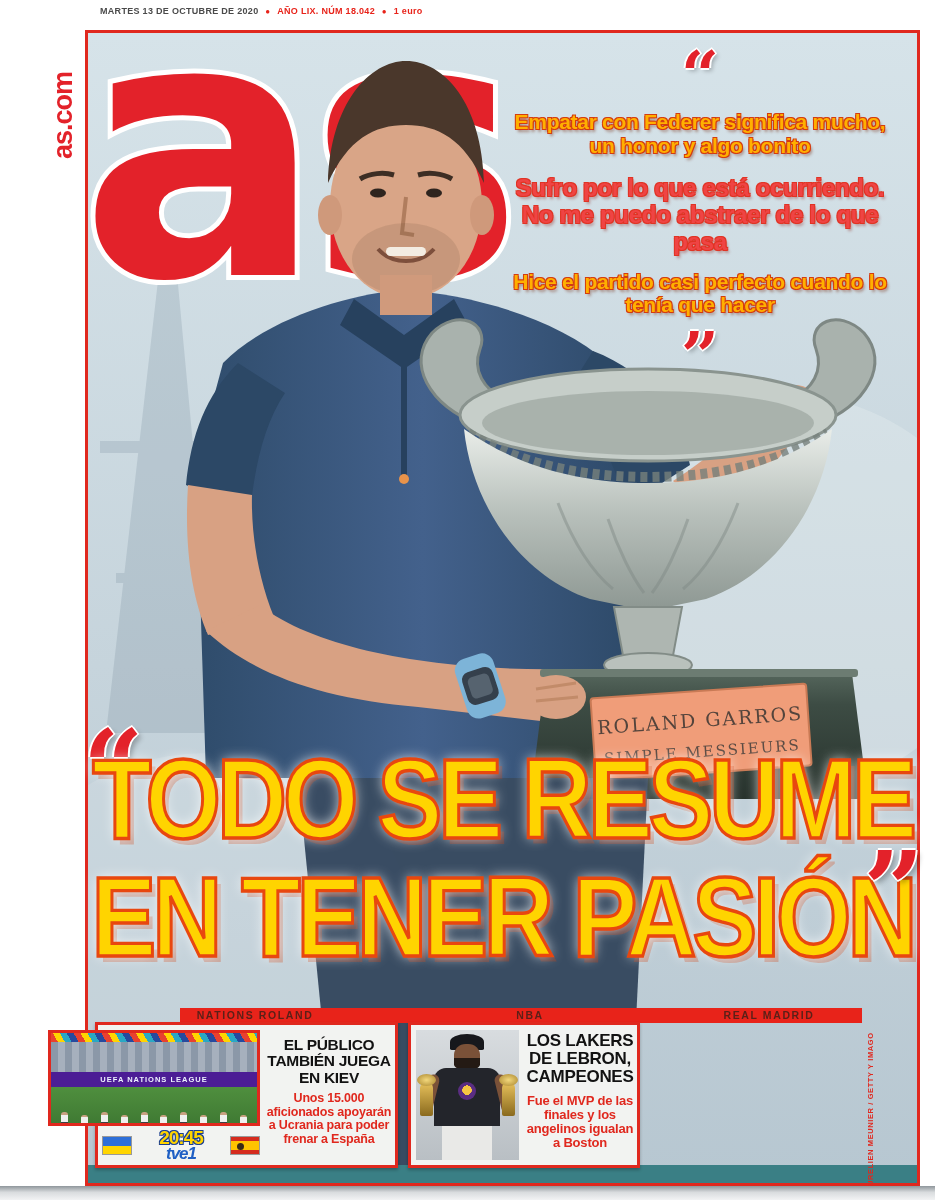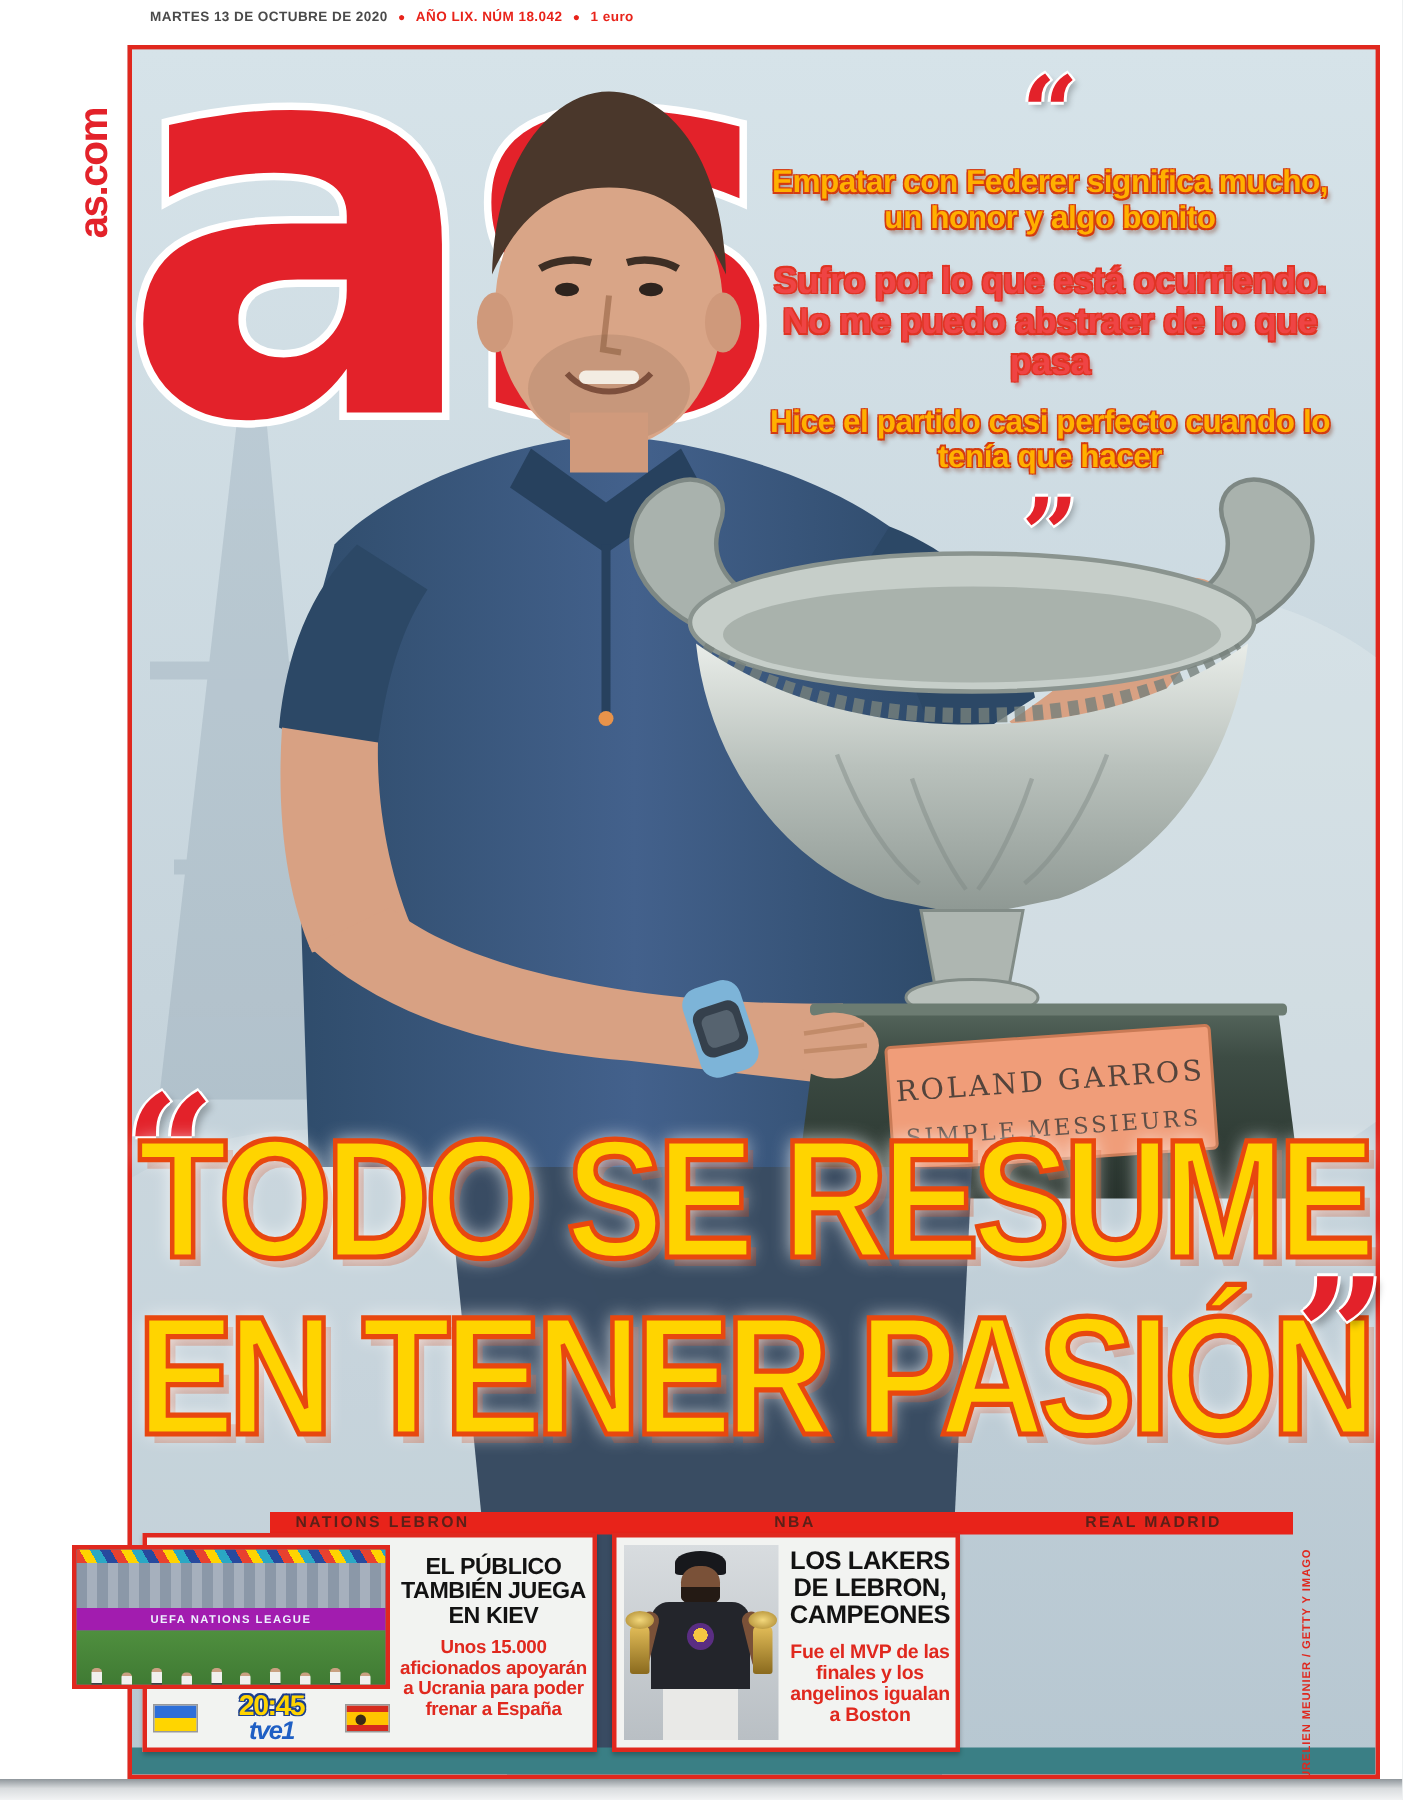--- a/index.html
+++ b/index.html
@@ -51,21 +51,21 @@
   .card-left{left:95px;width:303px;height:146px;}
   .card-mid{left:408px;width:232px;height:146px;}
   .card-right{left:648px;width:214px;height:146px;}
   .p-title{font-weight:900;color:#121212;text-align:center;line-height:1.05;letter-spacing:-.3px;}
   .p-sub{font-weight:800;color:#e0281e;text-align:center;line-height:1.1;letter-spacing:-.2px;}
   
   .nl-photo{position:absolute;left:-50px;top:5px;width:212px;height:96px;border:3px solid #e0281e;
             box-sizing:border-box;background:#6f7f90;overflow:hidden;}
   .nl-zig{height:9px;background:repeating-linear-gradient(60deg,#e8412f 0 6px,#ffd400 6px 12px,#2aa8c4 12px 18px,#274a9e 18px 24px);}
   .nl-stand{height:30px;background:repeating-linear-gradient(90deg,#8b98a8 0 7px,#a6b0bd 7px 14px);}
-  .nl-banner{height:15px;background:#a21caf;color:#eef2ff;font-size:7.5px;font-weight:bold;letter-spacing:1px;
+  .nl-banner{height:15px;background:#4c1d95;color:#eef2ff;font-size:7.5px;font-weight:bold;letter-spacing:1px;
              text-align:center;line-height:15px;}
   .nl-pitch{height:42px;background:linear-gradient(#4f8f3e,#3c7531);display:flex;align-items:flex-end;
             justify-content:space-around;padding:0 4px 3px 4px;}
   .player{width:7px;height:17px;border-radius:3px 3px 1px 1px;
           background:linear-gradient(180deg,#c9a081 0 15%,#f0f0ee 15% 60%,#3a3f46 60% 82%,#d9d9d9 82%);}
   .player:nth-child(2n){height:14px;}
   .nl-text{position:absolute;left:166px;top:12px;width:130px;}
   .nl-text .p-title{font-size:15.5px;}
   .nl-text .p-sub{font-size:12.5px;margin-top:6px;}
   .nl-bottom{position:absolute;left:4px;top:104px;width:158px;display:flex;align-items:center;justify-content:space-between;}
@@ -245,21 +245,21 @@
   </div>
 
   <div class="headline">
     <span class="hl-q open">“</span>
     <span class="hl-line">TODO SE RESUME</span>
     <span class="hl-line hl-line2">EN TENER PASIÓN</span>
     <span class="hl-q close">”</span>
   </div>
 
   <div class="tabbar"></div>
-  <span class="tab-label" style="left:255px;">NATIONS LEBRON</span>
+  <span class="tab-label" style="left:255px;">NATIONS ROLAND</span>
   <span class="tab-label" style="left:530px;">NBA</span>
   <span class="tab-label" style="left:755px;padding-left:28px;">REAL MADRID</span>
 
   <div class="card card-left">
     <div class="nl-photo">
       <div class="nl-zig"></div>
       <div class="nl-stand"></div>
       <div class="nl-banner">UEFA NATIONS LEAGUE</div>
       <div class="nl-pitch">
         <span class="player"></span>

